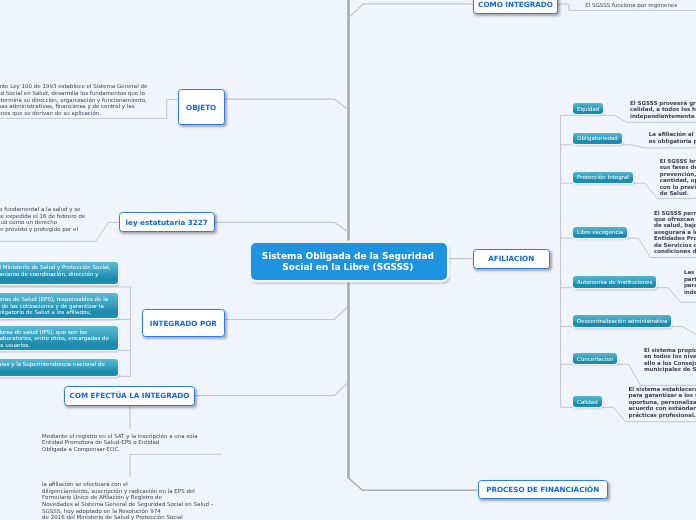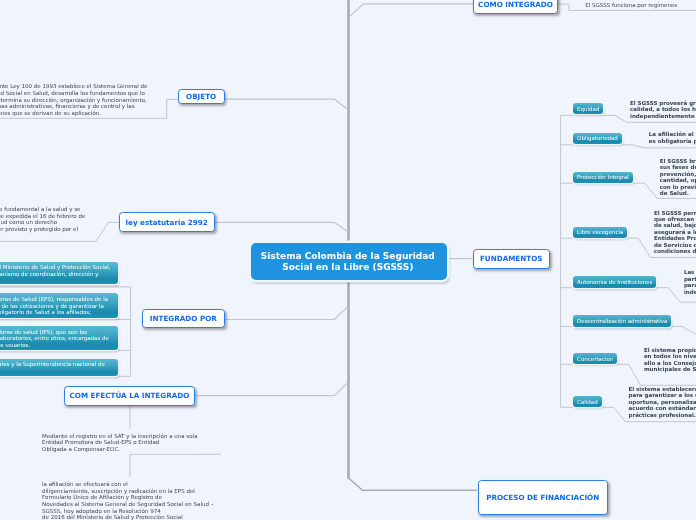--- a/index.html
+++ b/index.html
@@ -103,42 +103,42 @@
       <path d="M633.6 183.2 L645 183.2 L657 198.4 L696 198.4"></path>
       <path d="M626.9 238.2 L638.4 238.2 L650.3 257.5 L696 257.5"></path>
       <path d="M656.9 287.7 L668.3 287.7 L680.2 302.2 L696 302.2"></path>
       <path d="M670.1 326.5 L682.2 326.5 L696 334.5"></path>
       <path d="M617.2 364.3 L628.7 364.3 L640.5 385.3 L696 385.3"></path>
       <path d="M602.1 407.3 L613.6 407.3 L625.5 421.7 L696 421.7"></path>
     </g>
   </svg>
 
   <div class="abs central">
-    <span style="display:block;transform:translate(-1.2px,1.2px)"><span>Sistema Colombia de la Seguridad</span><br><span>Social en la Libre (SGSSS)</span></span>
+    <span style="display:block;transform:translate(-1.2px,1.2px)"><span>Sistema Obligada de la Seguridad</span><br><span>Social en la Libre (SGSSS)</span></span>
   </div>
 
   <div class="abs topic" style="left:473.2px;top:-6px;width:84.6px;height:20.1px;">
       <span>COMO INTEGRADO</span>
     </div>
-  <div class="abs topic" style="left:177.7px;top:89.2px;width:46.9px;height:15px;">
+  <div class="abs topic" style="left:177.7px;top:89.2px;width:46.9px;height:36px;">
       <span>OBJETO</span>
     </div>
   <div class="abs topic" style="left:118.6px;top:212.2px;width:96.2px;height:20.1px;">
-      <span>ley estatutaria 2992</span>
-    </div>
-  <div class="abs topic" style="left:141.5px;top:309.4px;width:83.7px;height:19px;">
+      <span>ley estatutaria 3227</span>
+    </div>
+  <div class="abs topic" style="left:141.5px;top:309.4px;width:83.7px;height:28px;">
       <span>INTEGRADO POR</span>
     </div>
   <div class="abs topic" style="left:63.6px;top:385.5px;width:131.7px;height:20.1px;">
       <span>COM EFECTÚA LA INTEGRADO</span>
     </div>
   <div class="abs topic" style="left:472.6px;top:248.5px;width:77.2px;height:20.1px;">
-      <span>FUNDAMENTOS</span>
-    </div>
-  <div class="abs topic" style="left:477.5px;top:480.2px;width:130.4px;height:35px;">
+      <span>AFILIACION</span>
+    </div>
+  <div class="abs topic" style="left:477.5px;top:480.2px;width:130.4px;height:19px;">
       <span>PROCESO DE FINANCIACIÓN</span>
     </div>
 
   <div class="abs pill" style="left:573.2px;top:102.7px;height:11.8px;">
       <span>Equidad</span>
     </div>
   <div class="abs pill" style="left:573.2px;top:132.5px;height:11.8px;">
       <span>Obligatoriedad</span>
     </div>
   <div class="abs pill" style="left:573.2px;top:171.6px;height:11.8px;">

